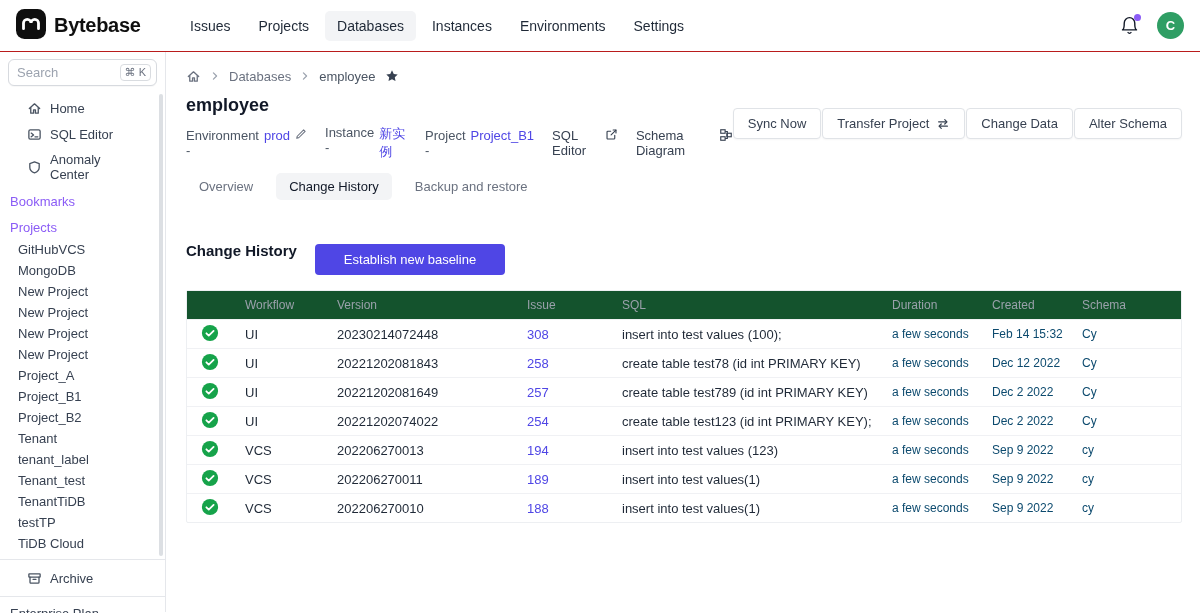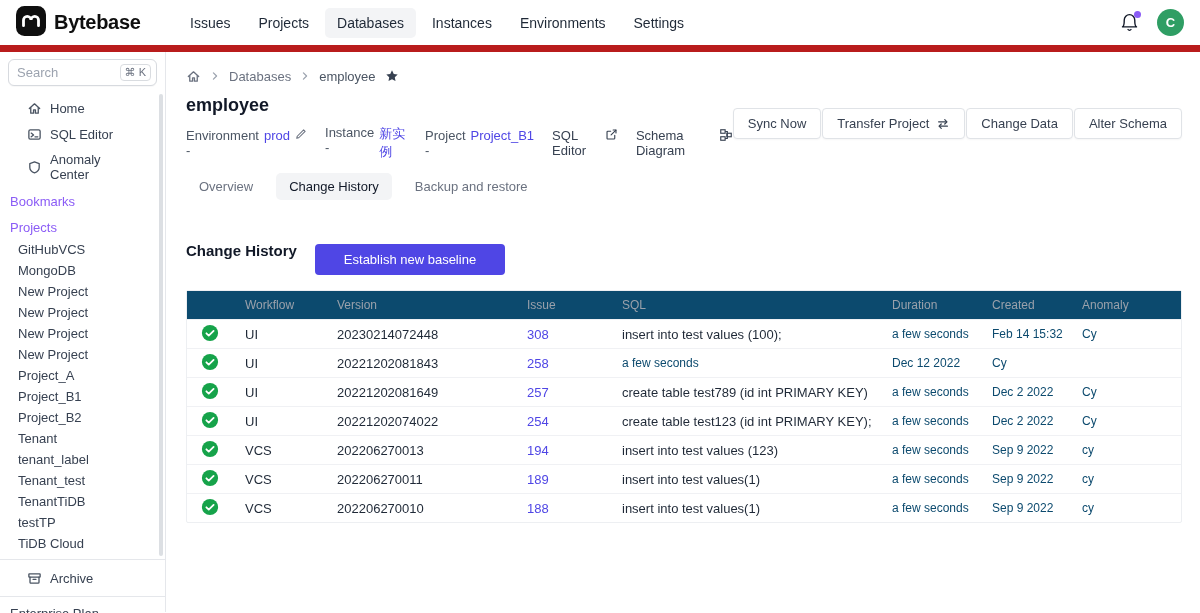--- a/index.html
+++ b/index.html
@@ -4,21 +4,21 @@
 <style>
   * { box-sizing: border-box; margin: 0; padding: 0; }
   html, body { width: 1200px; height: 613px; overflow: hidden; }
   body {
     font-family: "Liberation Sans", "DejaVu Sans", sans-serif;
     color: #1f2937; background: #fff; font-size: 13px;
   }
   a { text-decoration: none; cursor: pointer; }
 
   
-  .topbar { height: 52px; display: flex; align-items: center; padding: 10px 16px; border-bottom: 7px solid #b91c1c; }
+  .topbar { height: 52px; display: flex; align-items: center; padding: 10px 16px; border-bottom: 1px solid #b91c1c; }
   .brand { display: flex; align-items: center; gap: 8px; width: 162px; flex-shrink: 0; }
   .brand-text { font-size: 20px; font-weight: 700; color: #0f0f0f; letter-spacing: -0.3px; }
   .topnav { display: flex; align-items: center; gap: 4px; }
   .nav-item { padding: 7px 12px; border-radius: 5px; font-size: 14px; color: #1f2937; cursor: pointer; }
   .nav-item.active { background: #f3f4f6; }
   .topbar-right { margin-left: auto; display: flex; align-items: center; gap: 16px; }
   .bell-wrap { position: relative; width: 22px; height: 22px; cursor: pointer; }
   .bell-dot { position: absolute; top: -1px; right: 0; width: 7px; height: 7px; border-radius: 50%; background: #8b5cf6; }
   .avatar { width: 27px; height: 27px; border-radius: 50%; background: #2f9e64; color: #fff; font-size: 13px; font-weight: 700; display: flex; align-items: center; justify-content: center; cursor: pointer; }
 
@@ -61,21 +61,21 @@
   .tab { padding: 6px 13px; border-radius: 5px; color: #6b7280; cursor: pointer; }
   .tab.active { background: #f3f4f6; color: #111827; font-weight: 500; }
 
   .content { margin-top: 26px; }
   .content-head { display: flex; align-items: center; gap: 18px; }
   .content-title { font-size: 15px; font-weight: 700; color: #111827; }
   .primary-btn { background: #4f46e5; color: #fff; border: 0; border-radius: 4px; padding: 8px 29px; font-size: 13px; font-family: inherit; cursor: pointer; margin-top: 18px; }
 
   .table { margin-top: 15px; border: 1px solid #edeff2; border-radius: 2px; }
   .trow, .thead-row { display: grid; grid-template-columns: 58px 92px 190px 95px 270px 100px 90px 1fr; align-items: center; }
-  .thead-row { background: #0c4a6e; height: 28px; color: #9aa1ab; font-size: 12px; }
+  .thead-row { background: #14532d; height: 28px; color: #9aa1ab; font-size: 12px; }
   .trow { height: 29px; border-top: 1px solid #f0f1f4; }
   .td, .th { overflow: hidden; white-space: nowrap; text-overflow: ellipsis; padding-right: 8px; }
   .icon-cell { padding-left: 14px; display: flex; align-items: center; }
   .td.wf, .td.ver, .td.sql { color: #1f2937; }
   .issue-link { color: #4f46e5; }
   .td.dur, .td.created, .td.creator { font-weight: 400; font-size: 12px; color: #0c4a6e; }
 </style>
 </head>
 <body>
 
@@ -289,21 +289,21 @@
         </div>
         <div class="table">
           <div class="thead-row" id="ch-head">
               <div class="th icon-cell"></div>
               <div class="th">Workflow</div>
               <div class="th">Version</div>
               <div class="th">Issue</div>
               <div class="th">SQL</div>
               <div class="th">Duration</div>
               <div class="th">Created</div>
-              <div class="th">Anomaly</div>
+              <div class="th">Schema</div>
             </div>
           <div id="ch-body">
               <div class="trow">
                 <div class="td icon-cell">
                   <span><svg width="18" height="18" viewBox="0 0 20 20">
                       <circle cx="10" cy="10" r="9" fill="#16a34a"></circle>
                       <path d="M6 10.3l2.6 2.6L14 7.6" stroke="#fff" stroke-width="2" fill="none" stroke-linecap="round" stroke-linejoin="round"></path>
                     </svg></span>
                 </div>
                 <div class="td wf">UI</div>
@@ -317,20 +317,21 @@
               <div class="trow">
                 <div class="td icon-cell">
                   <span><svg width="18" height="18" viewBox="0 0 20 20">
                       <circle cx="10" cy="10" r="9" fill="#16a34a"></circle>
                       <path d="M6 10.3l2.6 2.6L14 7.6" stroke="#fff" stroke-width="2" fill="none" stroke-linecap="round" stroke-linejoin="round"></path>
                     </svg></span>
                 </div>
                 <div class="td wf">UI</div>
                 <div class="td ver">20221202081843</div>
                 <div class="td"><a class="issue-link">258</a></div>
+                <div class="td sql">create table test78 (id int PRIMARY KEY)</div>
                 <div class="td dur">a few seconds</div>
                 <div class="td created">Dec 12 2022</div>
                 <div class="td creator">Cy</div>
               </div>
               <div class="trow">
                 <div class="td icon-cell">
                   <span><svg width="18" height="18" viewBox="0 0 20 20">
                       <circle cx="10" cy="10" r="9" fill="#16a34a"></circle>
                       <path d="M6 10.3l2.6 2.6L14 7.6" stroke="#fff" stroke-width="2" fill="none" stroke-linecap="round" stroke-linejoin="round"></path>
                     </svg></span>

